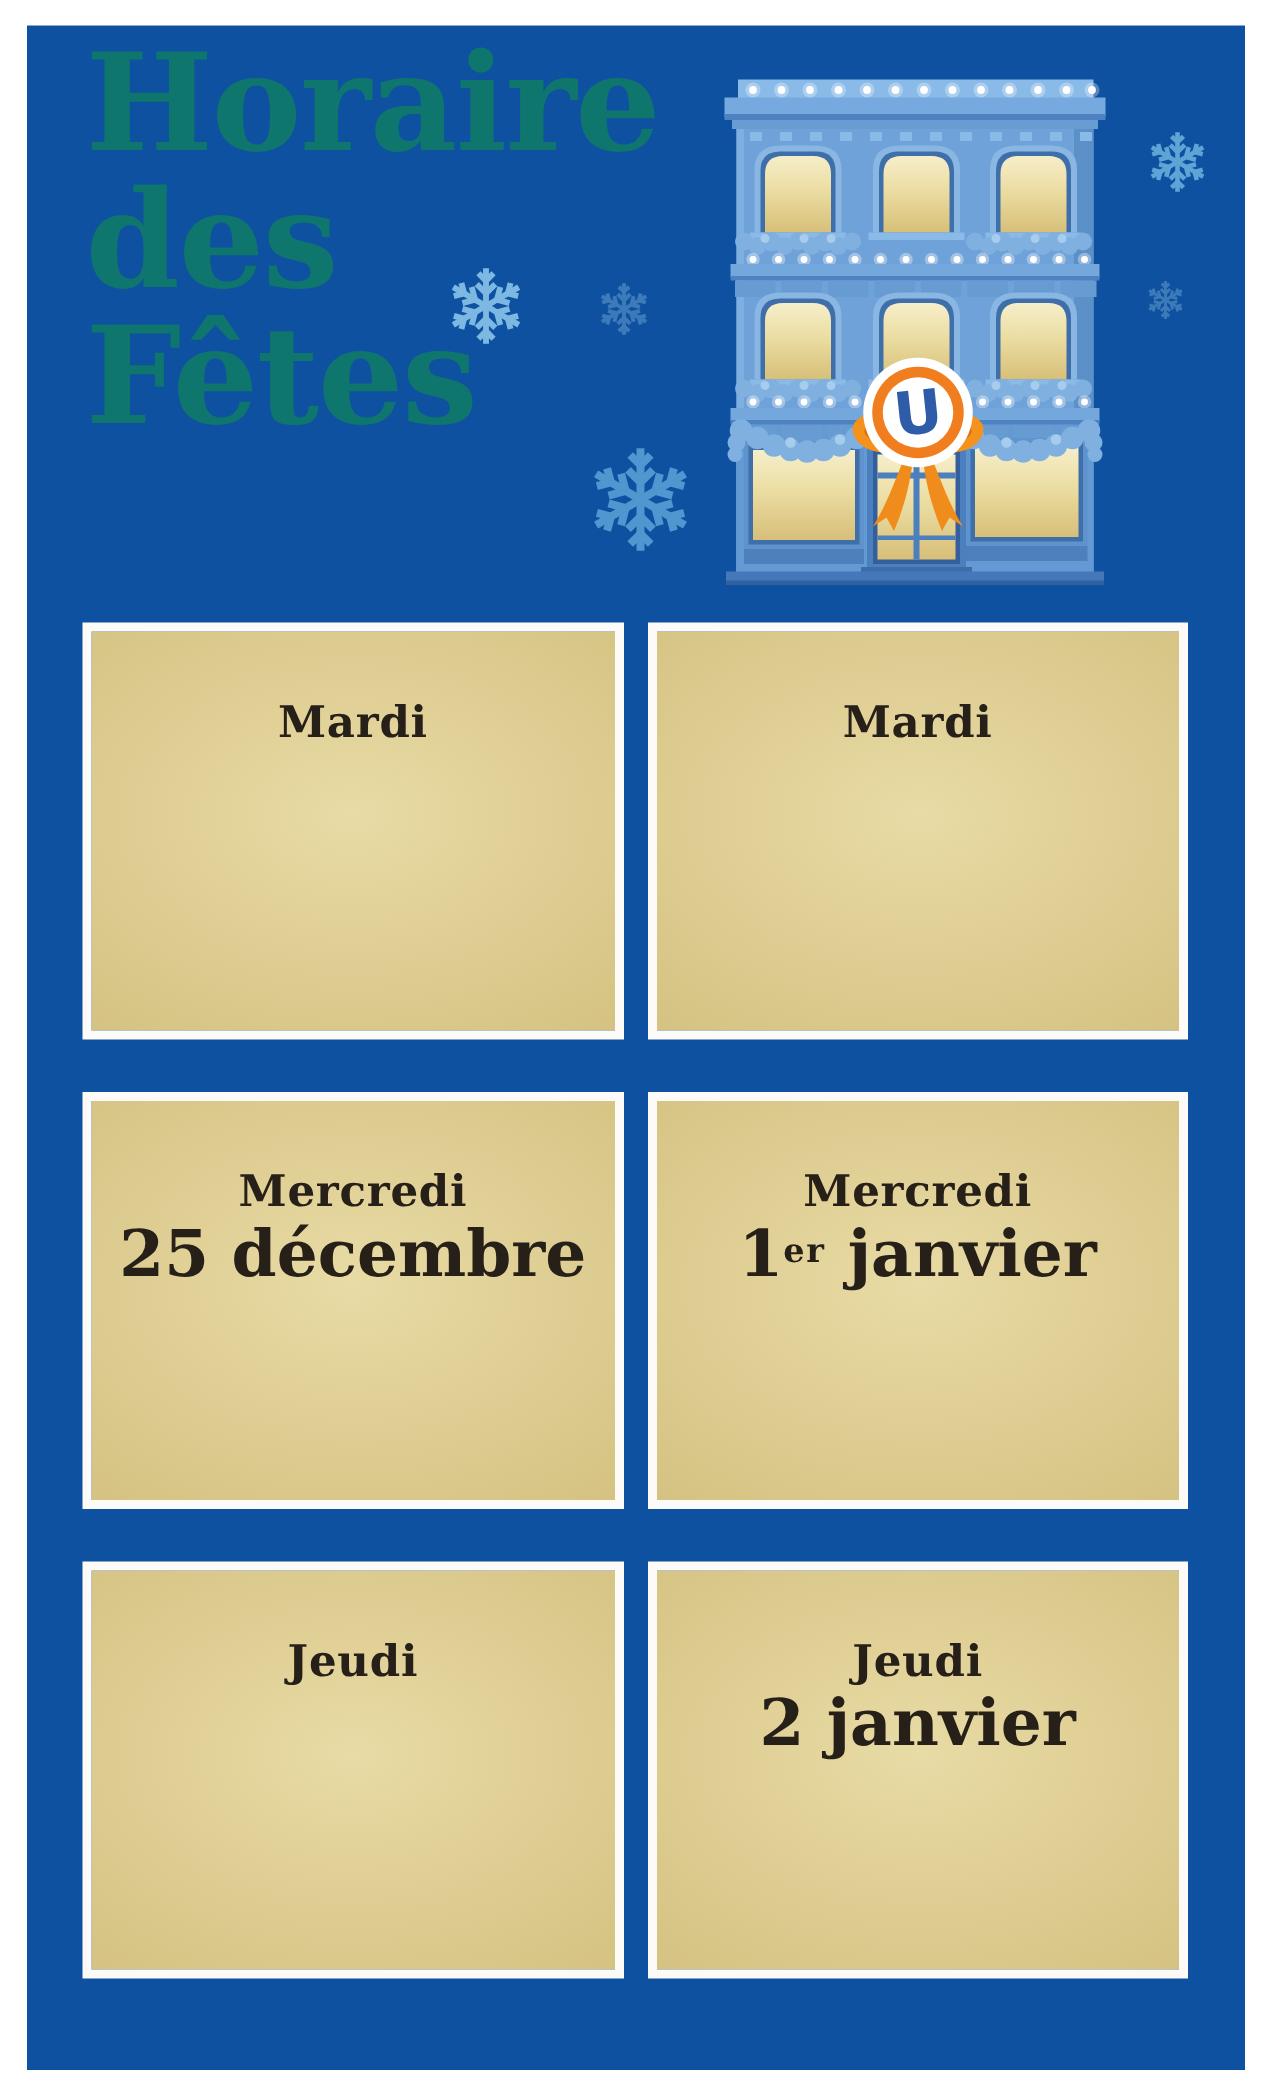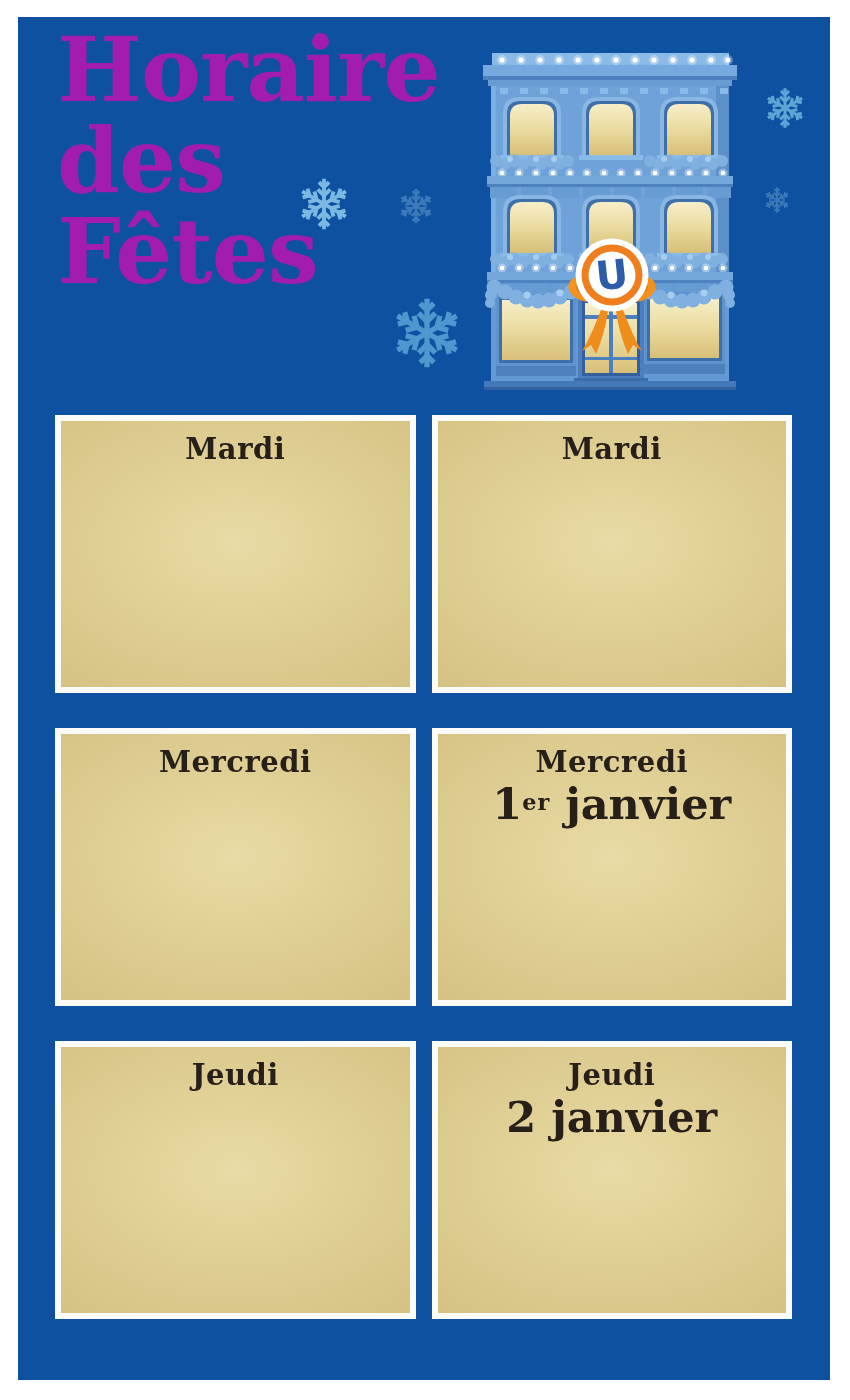--- a/index.html
+++ b/index.html
@@ -7,35 +7,35 @@
     width:850px;height:1400px;position:relative;overflow:hidden;
     background:#ffffff;
     font-family:"DejaVu Serif", serif;
   }
   .panel{
     position:absolute;left:18px;top:17px;width:812px;height:1363px;
     background:#0E51A1;
   }
   .title{
     position:absolute;left:57px;top:24px;width:420px;
-    color:#a21caf;font-weight:700;font-size:90px;line-height:91px;
+    color:#0f766e;font-weight:700;font-size:90px;line-height:91px;
     letter-spacing:-1px;white-space:pre-line;
   }
   .flake{position:absolute;}
   .building{position:absolute;left:470px;top:45px;width:280px;height:345px;}
   .grid{
     position:absolute;left:55px;top:415px;width:737px;
     display:grid;grid-template-columns:1fr 1fr;
     column-gap:16px;row-gap:35px;grid-auto-rows:278px;
   }
   .card{
     box-sizing:border-box;height:278px;
     border:6px solid #FCFBF7;
     background:radial-gradient(ellipse 90% 80% at 50% 46%, #E8DBA5 0%, #DECD92 48%, #D2BF7D 100%);
-    text-align:center;padding-top:12px;
+    text-align:center;padding-top:44px;
     color:#262019;
   }
   .card .day{font-size:29px;font-weight:700;line-height:33px;letter-spacing:.5px;}
   .card .date{font-size:43px;font-weight:700;line-height:47px;letter-spacing:0;}
   .card .date sup{font-size:0.52em;vertical-align:0.42em;letter-spacing:1px;}
   svg text{font-family:"DejaVu Sans", sans-serif;}
 </style>
 </head>
 <body>
 
@@ -300,20 +300,21 @@
 
 <div class="grid">
   <div class="card">
     <div class="day">Mardi</div>
   </div>
   <div class="card">
     <div class="day">Mardi</div>
   </div>
   <div class="card">
     <div class="day">Mercredi</div>
+    <div class="date"><span>25 décembre</span><sup></sup><span></span></div>
   </div>
   <div class="card">
     <div class="day">Mercredi</div>
     <div class="date"><span>1</span><sup>er</sup><span> janvier</span></div>
   </div>
   <div class="card">
     <div class="day">Jeudi</div>
   </div>
   <div class="card">
     <div class="day">Jeudi</div>

